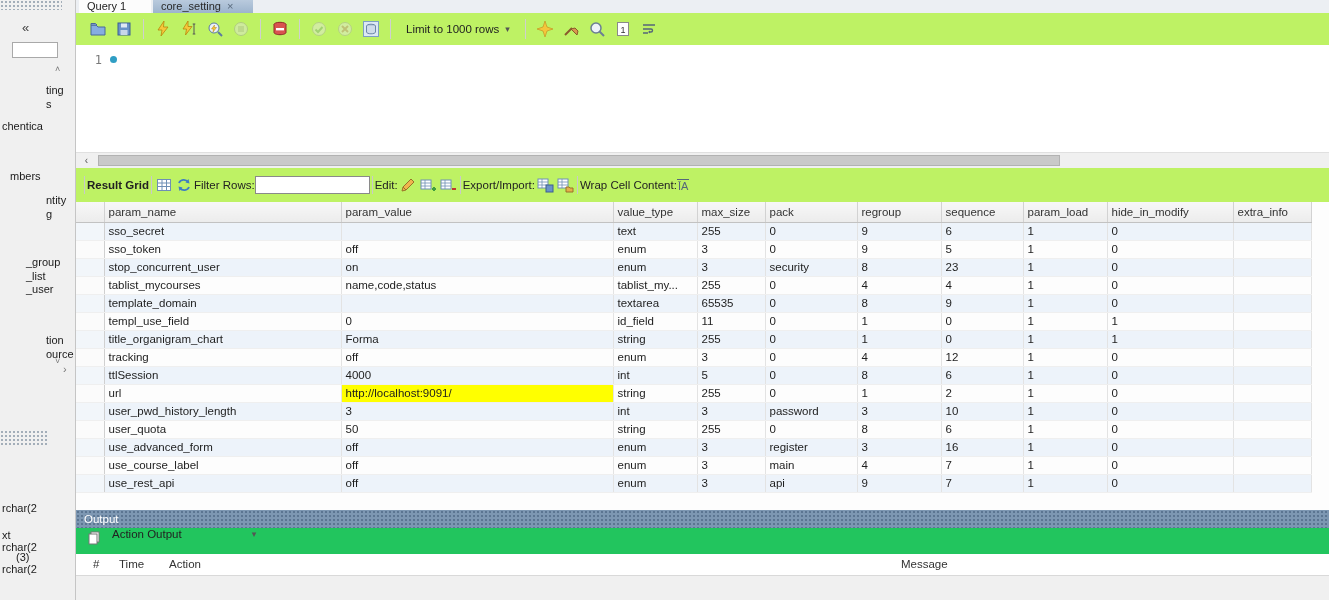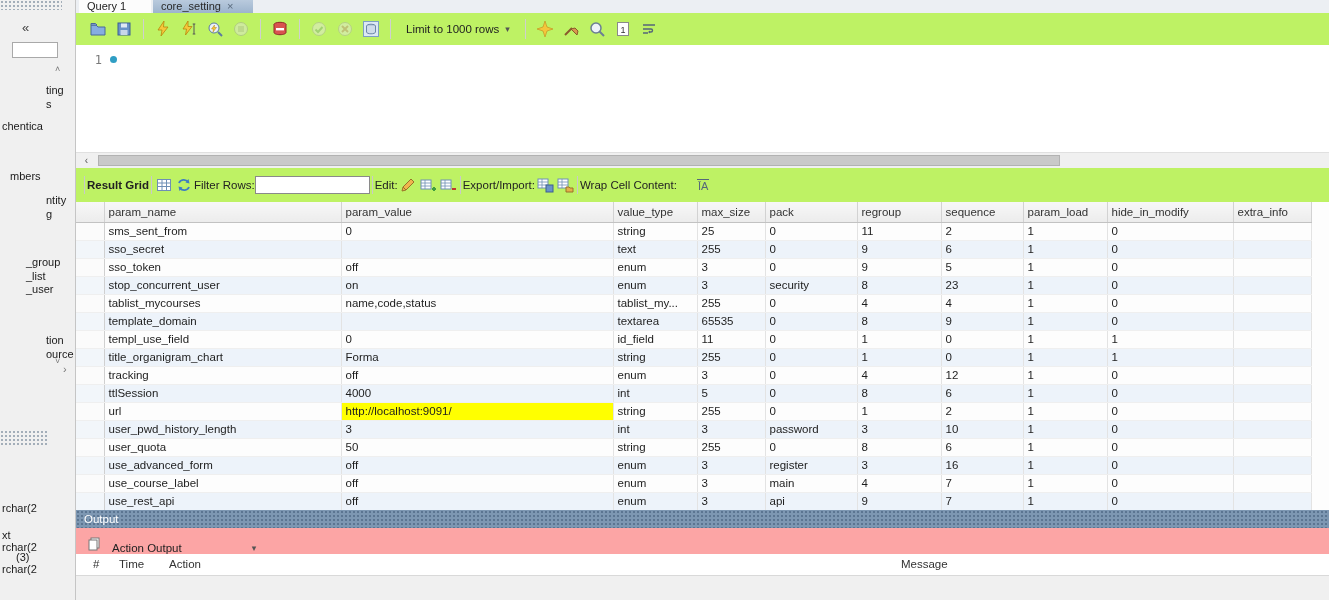--- a/index.html
+++ b/index.html
@@ -47,40 +47,40 @@
   
   .hscroll { position:relative; height:16px; background:#f0f0f0; border-top:1px solid #e0e0e0; }
   .hs-left { position:absolute; left:3px; top:1px; width:15px; height:13px; color:#555; font-size:10px; text-align:center; line-height:13px; }
   .hs-thumb { position:absolute; left:22px; top:2px; width:962px; height:11px; background:#c9c9c9; border:1px solid #b2b2b2; }
 
   
   .grid-toolbar { height:34px; display:flex; align-items:center; padding-left:6px; background:#bef264; font-size:11.5px; color:#222; }
   .gt-sep { width:1px; height:18px; background:#c9c9c9; margin:0 2px; }
   .bold { font-weight:bold; }
   .filter-input { width:115px; height:18px; border:1px solid #8a8a8a; background:#fff; font-size:11px; padding:0 3px; font-family:"Liberation Sans",sans-serif; }
-  .wrap-glyph { font-size:11px; border-top:1px solid #55677a; color:#55677a; padding:0 1px; line-height:12px;margin-left:20px; }
+  .wrap-glyph { font-size:11px; border-top:1px solid #55677a; color:#55677a; padding:0 1px; line-height:12px; }
 
   
   .gridwrap { height:308px; overflow:hidden; background:#fdfdfd; }
   table.rgrid { border-collapse:collapse; table-layout:fixed; width:1235px; font-size:11.5px; }
   table.rgrid th { height:20px; background:linear-gradient(#f7f7f7,#ececec); border-right:1px solid #d2d2d2; border-bottom:1px solid #c2c2c2; font-weight:normal; text-align:left; padding:0 4px; color:#333; overflow:hidden; white-space:nowrap; }
   table.rgrid td { height:18px; padding:0 4px; border-right:1px solid #e3e3e3; border-bottom:1px solid #efefef; overflow:hidden; white-space:nowrap; color:#1d1d1d; }
   table.rgrid td.gut { background:#fbfbfb; border-right:1px solid #d0d0d0; }
   tr.alt td { background:#edf3fa; }
   tr.alt td.gut { background:#f2f6fa; }
   td.hl { background:#ffff00 !important; color:#000; }
 
   
   .rtab-strip { position:relative; height:24px; background:#f0f0f0; }
   .rtab { position:absolute; left:2px; top:2px; padding:2px 6px; font-size:11.5px; color:#3a6ba5; }
   .rtab .tab-close { color:#8a8a8a; }
 
   
   .output-header { height:18px; margin-top:0; background:#7d97b2; background-image:radial-gradient(rgba(30,55,85,.35) 1px, transparent 1.3px); background-size:4px 4px; color:#fff; font-size:11.5px; line-height:18px; padding-left:8px; }
-  .output-toolbar { height:26px; background:#fca5a5; display:flex; align-items:flex-end; gap:8px; padding-left:8px; }
+  .output-toolbar { height:26px; background:#22c55e; display:flex; align-items:flex-start; gap:8px; padding-left:8px; }
   .output-combo { display:flex; align-items:center; gap:70px; font-size:11.5px; }
   .output-cols { position:relative; height:22px; background:#fff; border-bottom:1px solid #d9d9d9; font-size:11.5px; color:#333; }
   .output-cols span { position:absolute; top:4px; }
 </style>
 </head>
 <body>
 
 <aside class="rail">
   <div class="rail-dots-top dots"></div>
   <div class="rail-collapse">«</div>
@@ -323,33 +323,20 @@
             <th>max_size</th>
             <th>pack</th>
             <th>regroup</th>
             <th>sequence</th>
             <th>param_load</th>
             <th>hide_in_modify</th>
             <th>extra_info</th>
           </tr>
         </thead>
         <tbody>
-          <tr>
-            <td class="gut"></td>
-            <td>sms_sent_from</td>
-            <td>0</td>
-            <td>string</td>
-            <td>25</td>
-            <td>0</td>
-            <td>11</td>
-            <td>2</td>
-            <td>1</td>
-            <td>0</td>
-            <td></td>
-          </tr>
           <tr class="alt">
             <td class="gut"></td>
             <td>sso_secret</td>
             <td></td>
             <td>text</td>
             <td>255</td>
             <td>0</td>
             <td>9</td>
             <td>6</td>
             <td>1</td>

